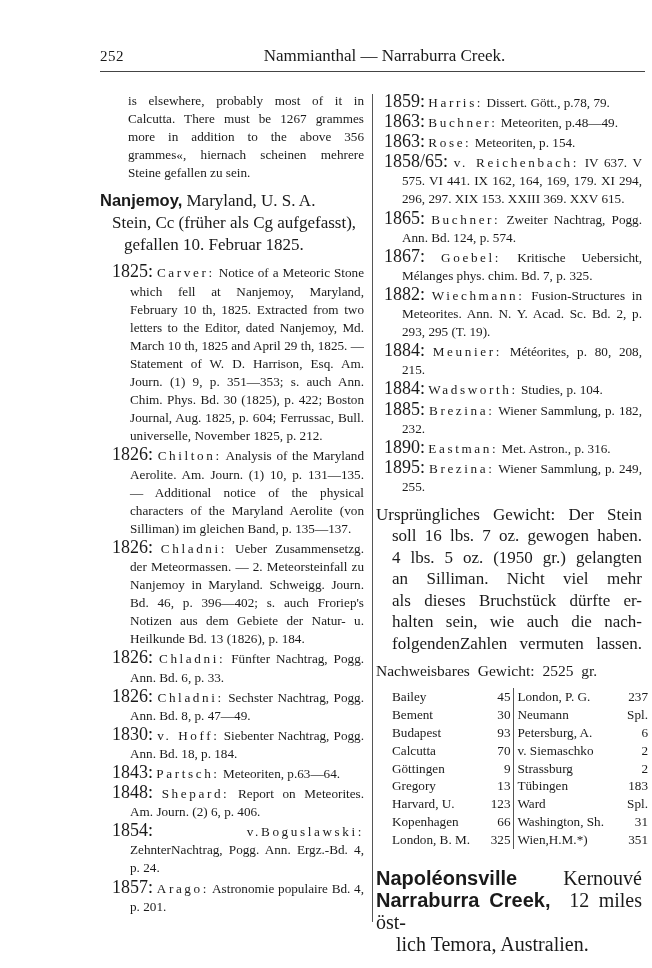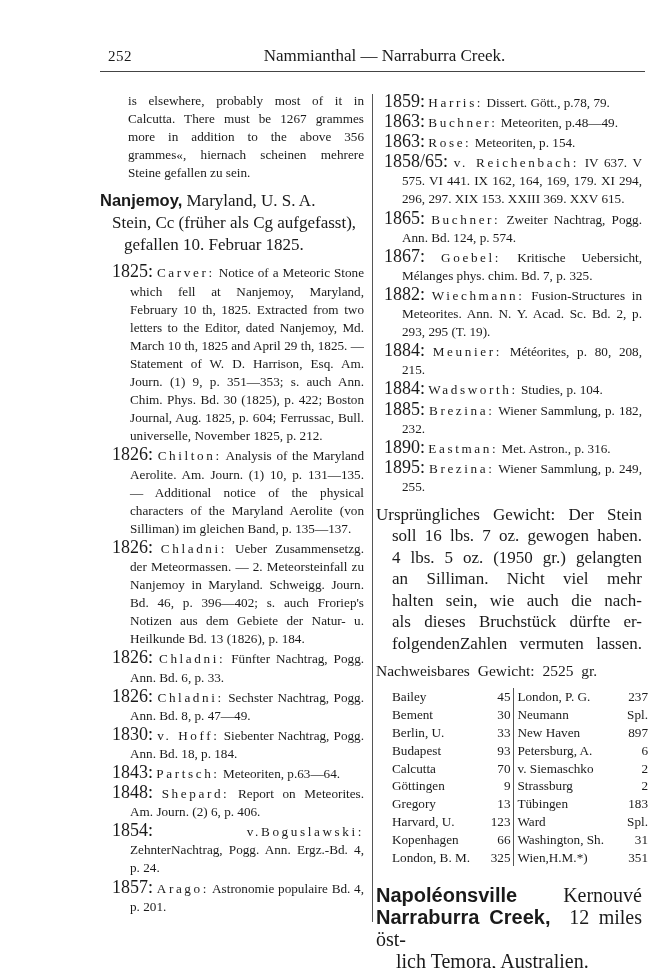--- a/index.html
+++ b/index.html
@@ -1,19 +1,19 @@
 <!DOCTYPE html>
 <html><head>
 <meta charset="utf-8">
 <style>
   html, body { margin:0; padding:0; background:#ffffff; }
   body { width:652px; height:968px; position:relative; overflow:hidden;
          font-family:"Liberation Serif","DejaVu Serif",serif; color:#1a1a1a; }
   .header { position:absolute; left:100px; top:44px; width:545px; height:24px; }
-  .page-num { position:absolute; left:8px; top:4px; font-size:15px; letter-spacing:0.5px; }
+  .page-num { position:absolute; left:0; top:4px; font-size:15px; letter-spacing:0.5px; }
   .running-title { position:absolute; left:12px; width:545px; text-align:center; top:2px; font-size:17px; }
   .header-rule { position:absolute; left:100px; top:71px; width:545px; height:0; border-top:1px solid #444; }
   .col-divider { position:absolute; left:372px; top:94px; width:0; height:828px; border-left:1px solid #555; }
 
   .col { position:absolute; top:92px; font-size:13.2px; line-height:18.1px; text-align:justify; }
   .col-left { left:112px; width:252px; }
   .col-right { left:384px; width:258px; }
 
   .para { margin:0; }
   .cont { padding-left:16px; }
@@ -90,46 +90,40 @@
       <p class="entry"><span class="yr">1885:</span> <span class="sp">Brezina:</span> <span>Wiener Sammlung, p. 182, 232.</span></p>
       <p class="entry"><span class="yr">1890:</span> <span class="sp">Eastman:</span> <span>Met. Astron., p. 316.</span></p>
       <p class="entry"><span class="yr">1895:</span> <span class="sp">Brezina:</span> <span>Wiener Sammlung, p. 249, 255.</span></p>
     </div>
 
   <div class="section" id="orig-weight">
       <span class="l first" style="text-align-last: justify;">Ursprüngliches Gewicht: Der Stein</span>
       <span class="l" style="text-align-last: justify;">soll 16 lbs. 7 oz. gewogen haben.</span>
       <span class="l" style="text-align-last: justify;">4 lbs. 5 oz. (1950 gr.) gelangten</span>
       <span class="l" style="text-align-last: justify;">an Silliman. Nicht viel mehr</span>
+      <span class="l" style="text-align-last: justify;">als dieses Bruchstück dürfte er-</span>
       <span class="l" style="text-align-last: justify;">halten sein, wie auch die nach-</span>
-      <span class="l" style="text-align-last: justify;">als dieses Bruchstück dürfte er-</span>
       <span class="l" style="text-align-last: justify;">folgendenZahlen vermuten lassen.</span>
     </div>
 
   <div class="nach">Nachweisbares Gewicht: 2525 gr.</div>
 
   <table class="coll">
     <tbody id="coll-body">
         <tr>
           <td class="name">Bailey</td>
           <td class="val">45</td>
           <td class="name2">London, P. G.</td>
           <td class="val2">237</td>
         </tr>
         <tr>
           <td class="name">Bement</td>
           <td class="val">30</td>
           <td class="name2">Neumann</td>
           <td class="val2">Spl.</td>
-        </tr>
-        <tr>
-          <td class="name">Berlin, U.</td>
-          <td class="val">33</td>
-          <td class="name2">New Haven</td>
-          <td class="val2">897</td>
         </tr>
         <tr>
           <td class="name">Budapest</td>
           <td class="val">93</td>
           <td class="name2">Petersburg, A.</td>
           <td class="val2">6</td>
         </tr>
         <tr>
           <td class="name">Calcutta</td>
           <td class="val">70</td>

